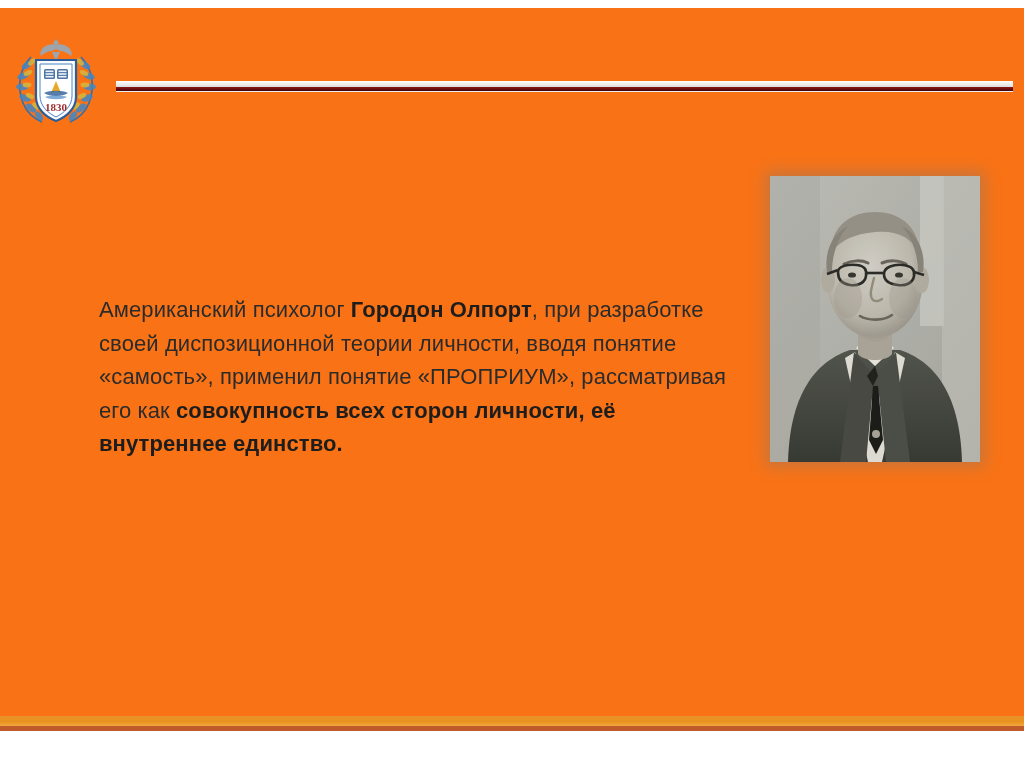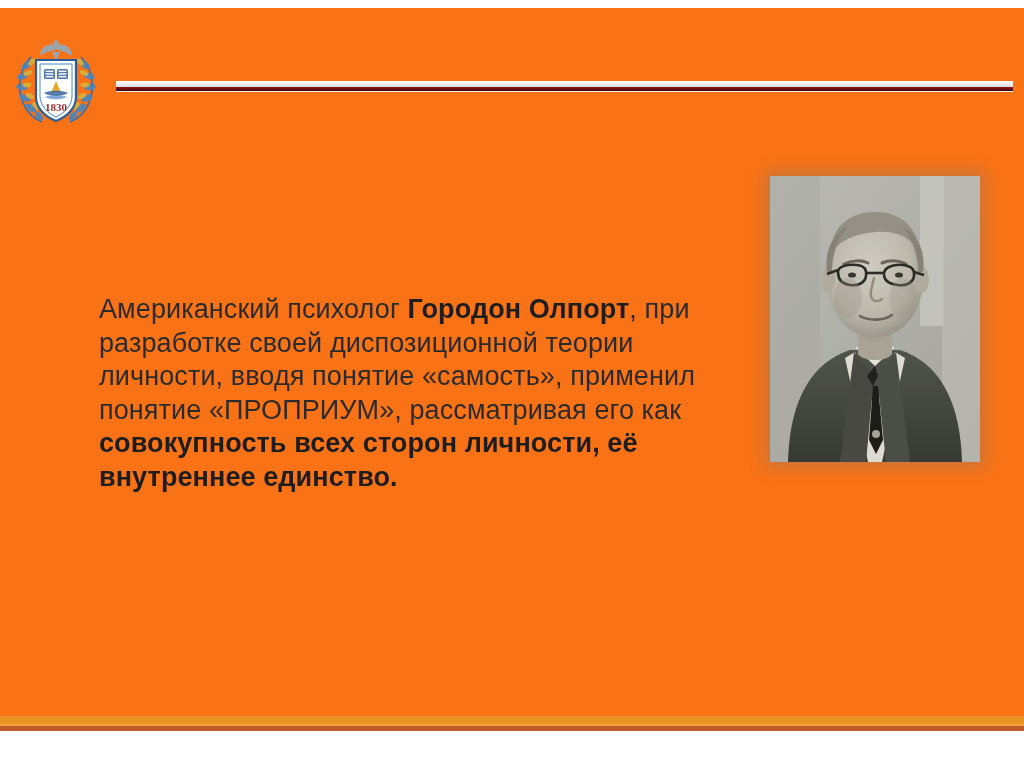--- a/index.html
+++ b/index.html
@@ -58,21 +58,21 @@
     height: 4px;
     background: linear-gradient(to bottom, #8c1a1a 0%, #6d0f12 45%, #3d0508 100%);
   }
 
   
   .body-text {
     position: absolute;
     left: 99px;
     top: 285px;
     width: 645px;
-    font-size: 27px;
+    font-size: 22px;
     line-height: 33.5px;
     color: #2b2b2b;
     font-family: "Liberation Sans", sans-serif;
     letter-spacing: 0.1px;
   }
   .body-text b { font-weight: bold; color: #1d1d1d; }
 
   
   .portrait {
     position: absolute;

